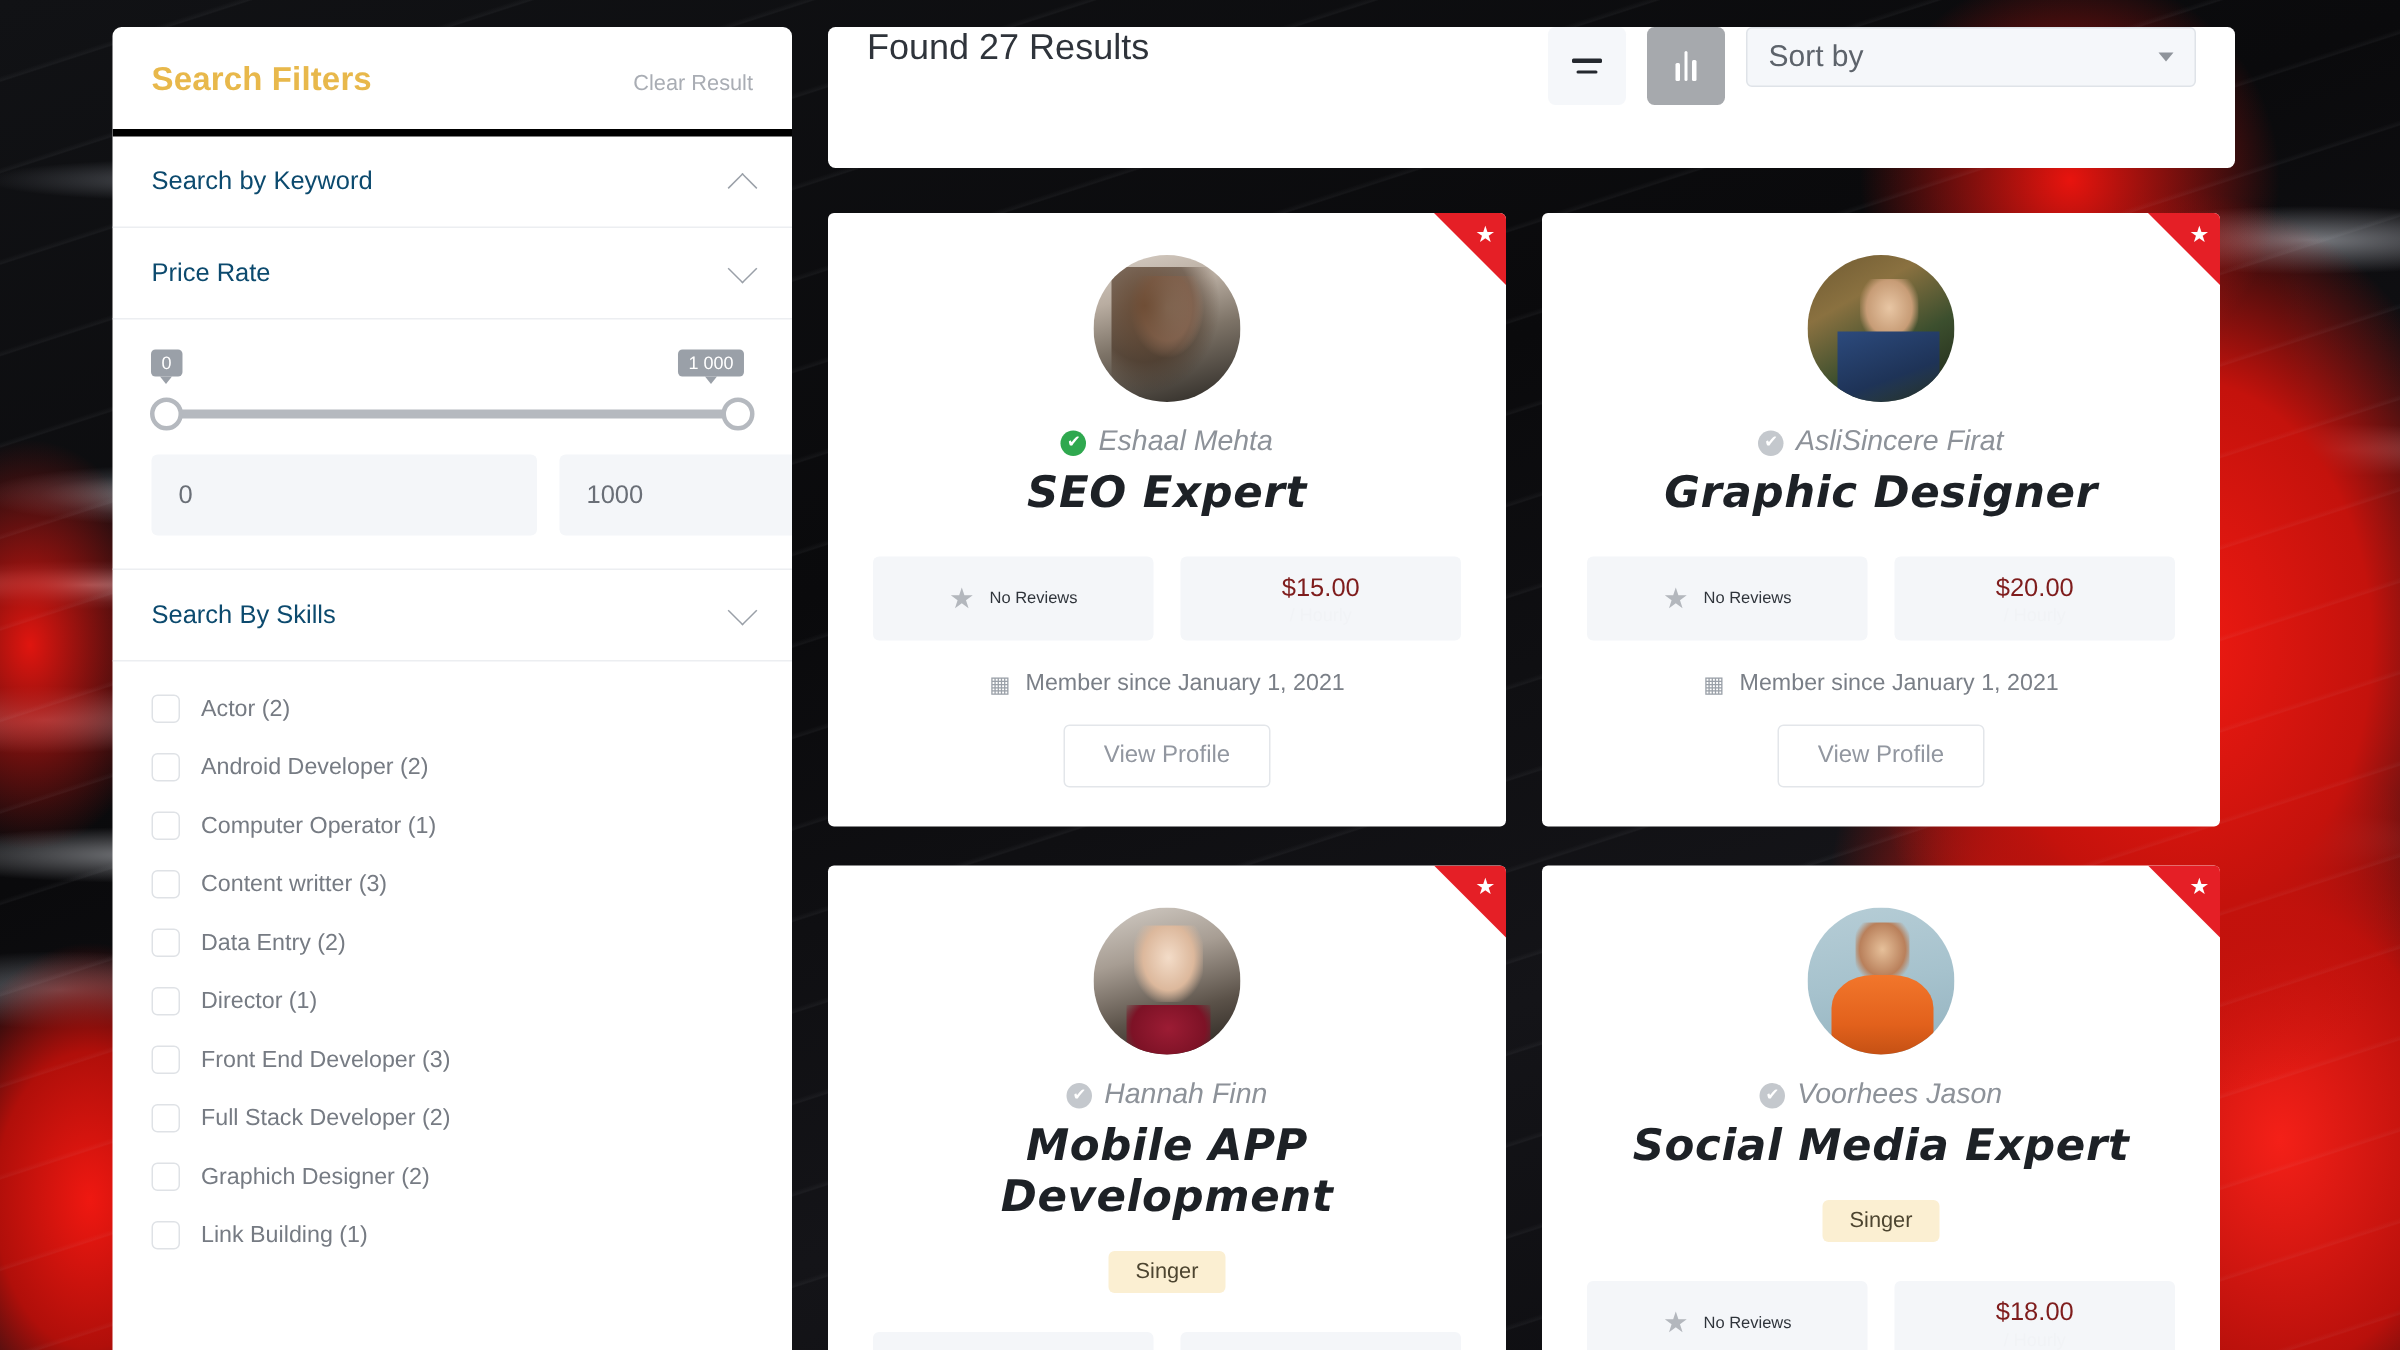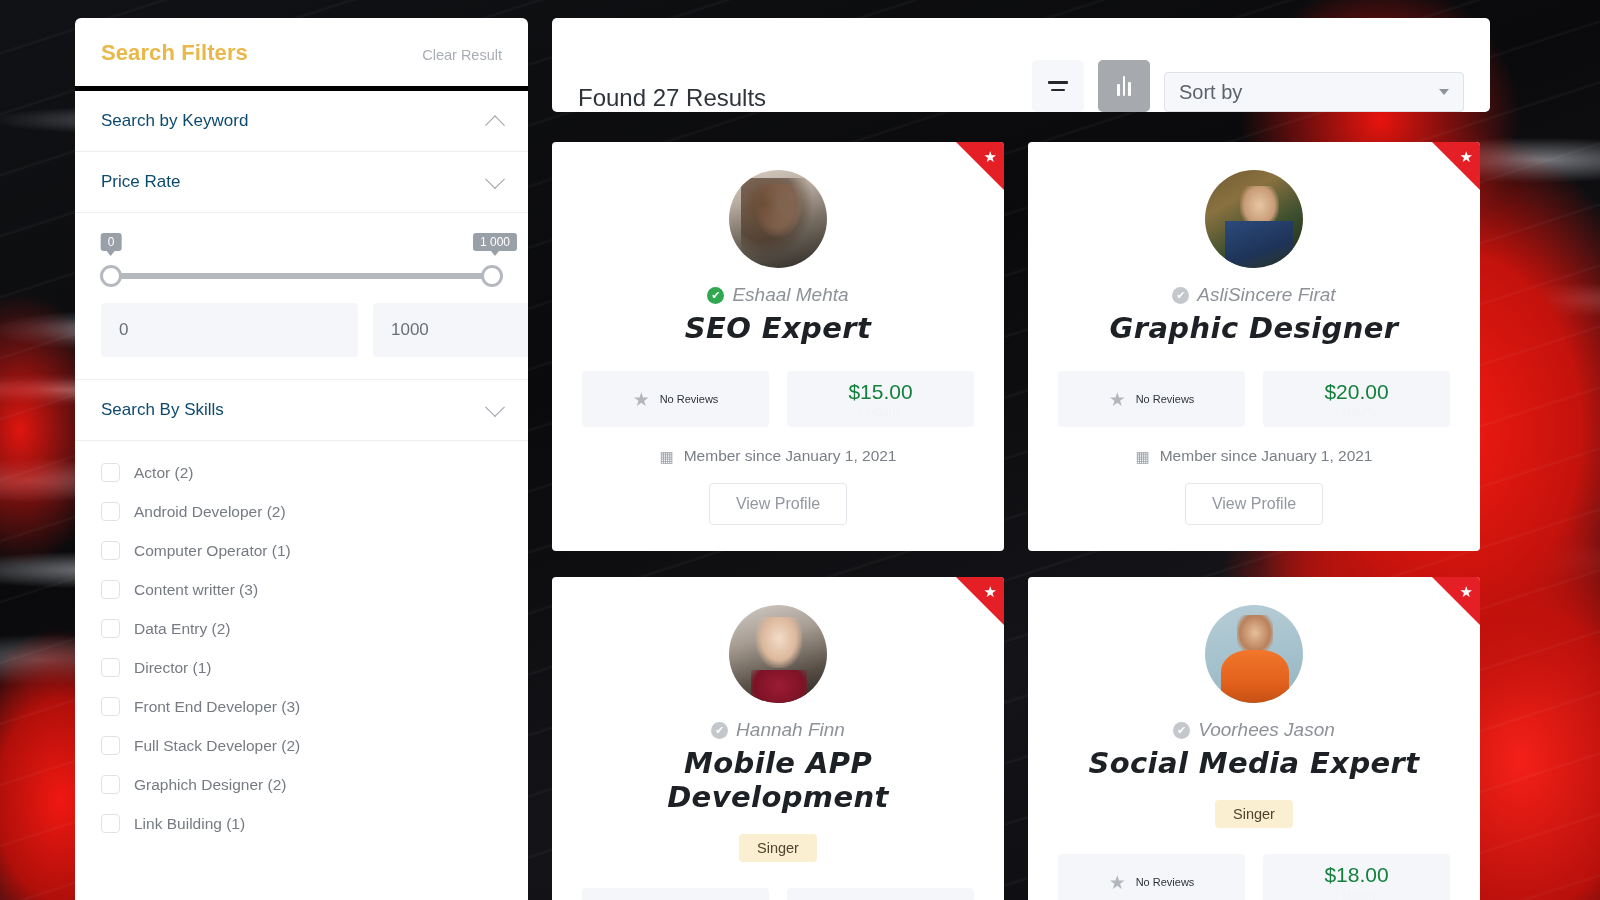--- a/index.html
+++ b/index.html
@@ -187,21 +187,21 @@
   .skill-label { font-size: 15.5px; color: #767b83; }
 
   
   #results-header {
     position: absolute;
     left: 552px; top: 18px;
     width: 938px; height: 94px;
     background: #ffffff;
     border-radius: 5px;
     display: flex;
-    align-items: flex-end;
+    align-items: flex-start;
     padding: 0 26px 0 26px;
     z-index: 5;
   }
   .found-text {
     font-size: 24px;
     color: #2f343b;
     font-weight: 400;
     flex: 1;
   }
   .view-btn {
@@ -321,21 +321,21 @@
     border-radius: 4px;
     height: 56px;
     display: flex;
     flex-direction: column;
     align-items: center;
     justify-content: center;
   }
   .stat-inner { display: flex; align-items: center; gap: 10px; }
   .star-glyph { color: #b3b7bd; font-size: 19px; line-height: 1; }
   .stat-text { font-size: 11px; color: #2f343b; }
-  .price-text { font-size: 21px; color: #15803d; }
+  .price-text { font-size: 17px; color: #7f1d1d; }
   .price-sub { font-size: 12px; color: #f1f3f6; margin-top: 1px; }
   .member-row {
     margin-top: 20px;
     display: flex; align-items: center; gap: 10px;
   }
   .member-text { font-size: 15.5px; color: #7a7f87; }
   .cal-ico { color: #9aa0a8; font-size: 15px; line-height: 1; }
   .view-profile {
     margin-top: 18px;
     background: #ffffff;
@@ -396,21 +396,21 @@
     </div>
 
     <div class="sb-section">
       <span class="sb-section-label">Price Rate</span>
       <span class="chev down"></span>
     </div>
 
     <div class="price-block">
       <div class="slider-wrap">
         <span class="tip" style="left:10px;">0</span>
-        <span class="tip" style="left:394px;">1 000</span>
+        <span class="tip" style="left:373px;">1 000</span>
         <div class="track"></div>
         <div class="knob" style="left:10px;"></div>
         <div class="knob" style="left:391px;"></div>
       </div>
       <div class="price-inputs">
         <input class="price-input" type="text" value="0" style="">
         <input class="price-input" type="text" value="1000" style="">
       </div>
     </div>
 

